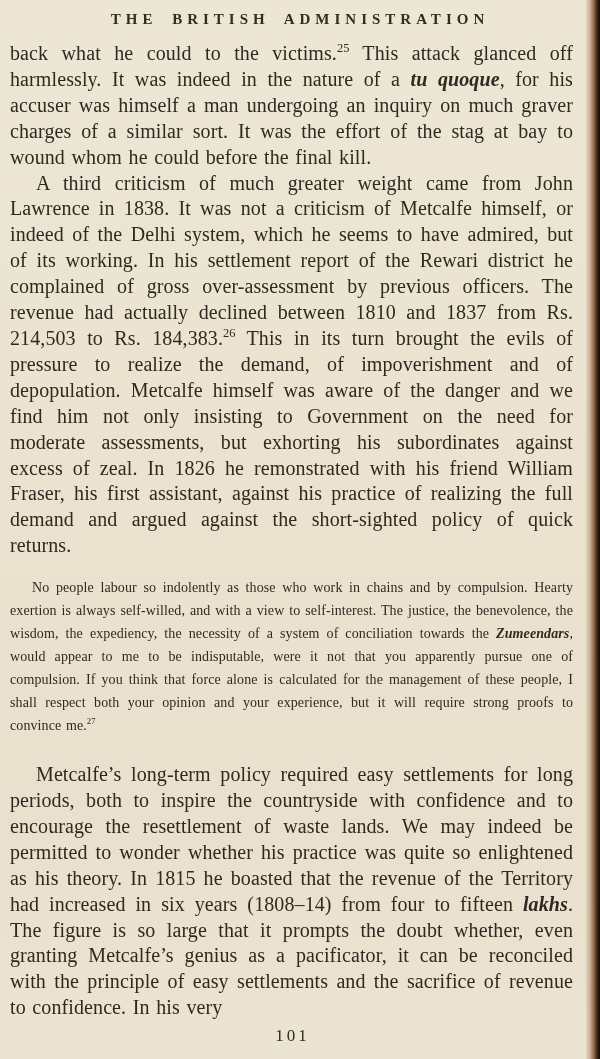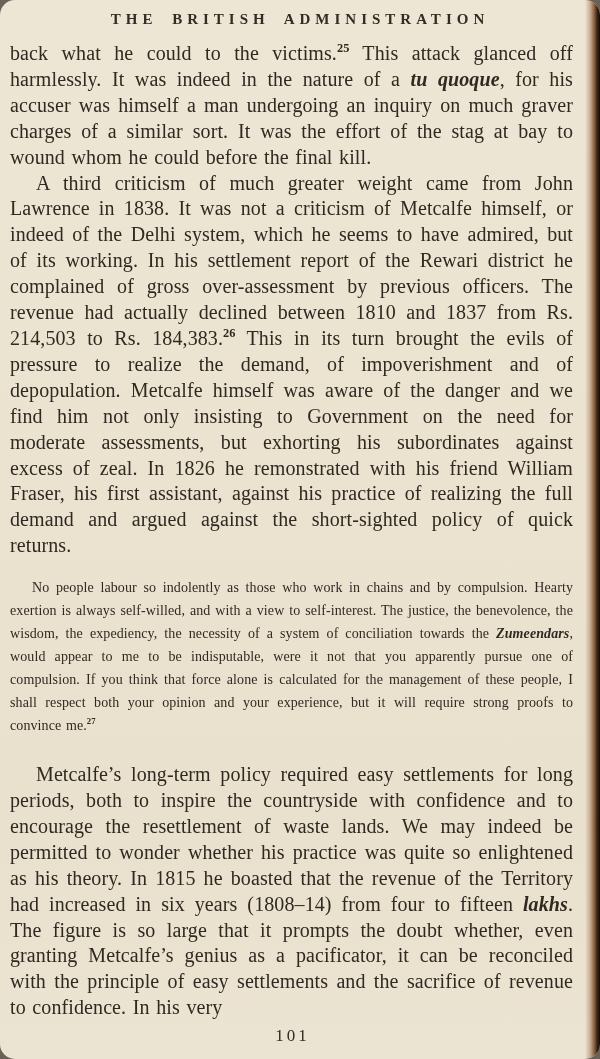--- a/index.html
+++ b/index.html
@@ -10,21 +10,20 @@
   }
   .book-page {
     position: relative;
     width: 600px;
     height: 1059px;
     overflow: hidden;
     background:
       linear-gradient(180deg, #ede6d4 0%, #ebe3d0 45%, #e9e1cd 78%, #ece4d2 100%);
     color: #2f2922;
     box-sizing: border-box;
-    border-radius: 15px;
   }
   .page-edge-shadow {
     position: absolute;
     top: 0; right: 0;
     width: 15px; height: 100%;
     background: linear-gradient(to right,
       rgba(150,110,75,0) 0%,
       rgba(166,127,94,0.55) 35%,
       #8a5f3f 62%,
       #3a2210 82%,
@@ -55,21 +54,21 @@
   p.para.quote {
     font-size: 14px;
     line-height: 23px;
     margin: 17px 0 25px 0;
     text-indent: 22px;
     word-spacing: 1px;
   }
   .italic { font-style: italic; font-weight: bold; }
   sup {
     font-size: 0.62em;
-    font-weight: 700;
+    font-weight: 400;
     vertical-align: super;
     line-height: 0;
     letter-spacing: 0;
   }
   .page-number {
     position: absolute;
     bottom: 13px;
     left: 0;
     width: 585px;
     text-align: center;

